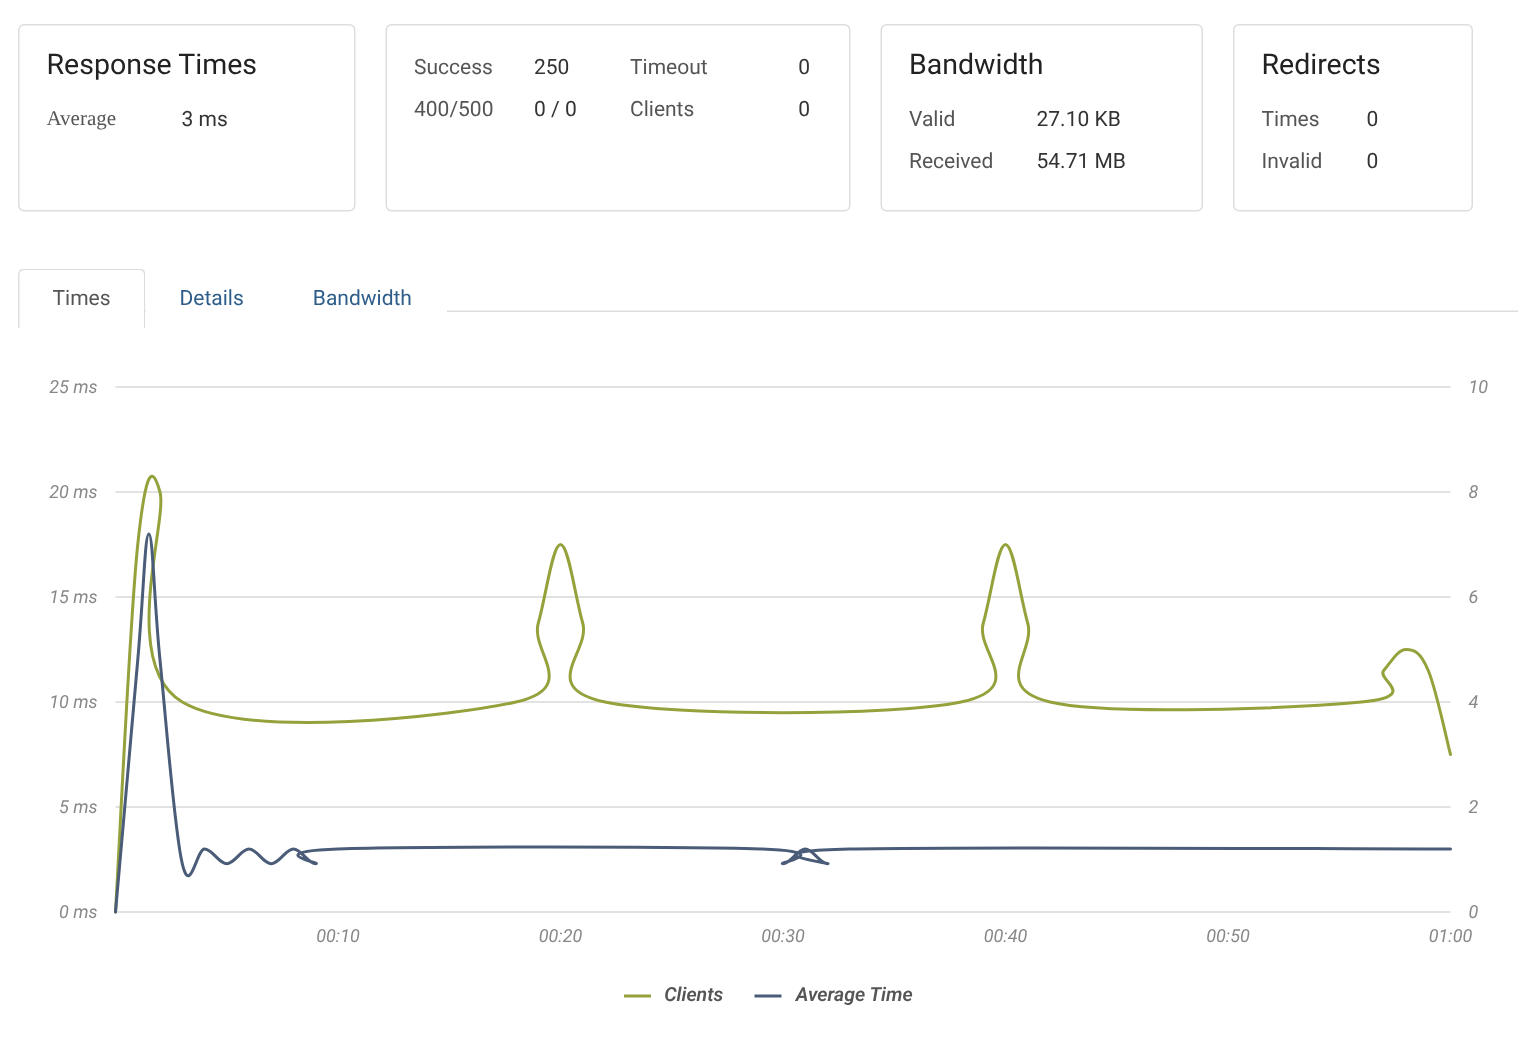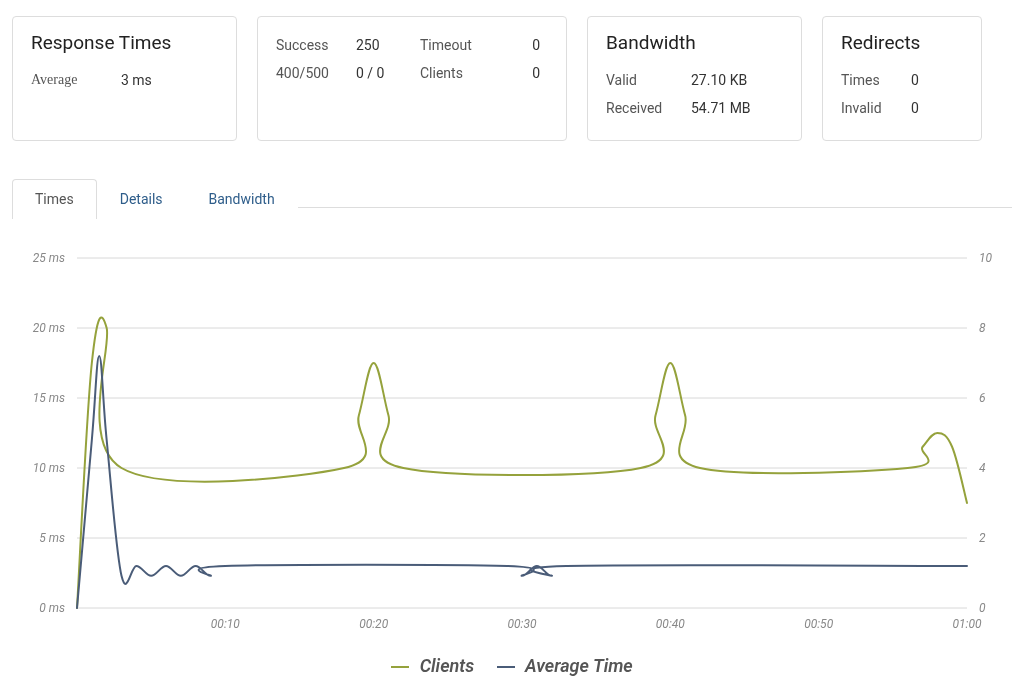--- a/index.html
+++ b/index.html
@@ -109,21 +109,21 @@
   
   .chart-box {
     margin-top: 40px;
     font-style: italic;
   }
   svg text { font-family: inherit; font-size: 12px; fill: #888; }
   .legend {
     text-align: center;
     margin-top: 14px;
     color: #555;
-    font-size: 18px;
+    font-size: 13px;
   }
   .legend .swatch {
     display: inline-block;
     width: 18px;
     border-top: 2px solid;
     vertical-align: middle;
     margin: 0 6px 0 18px;
   }
   .legend .swatch:first-child { margin-left: 0; }
   .legend b { font-weight: 600; }

